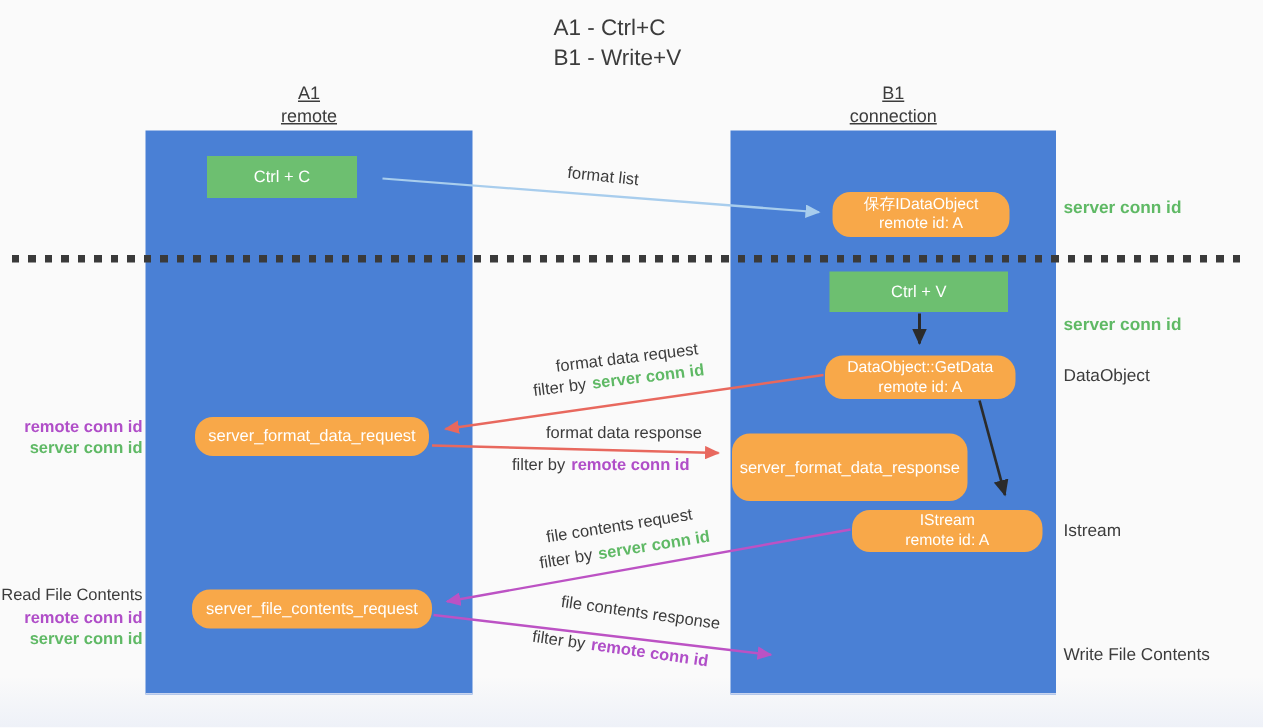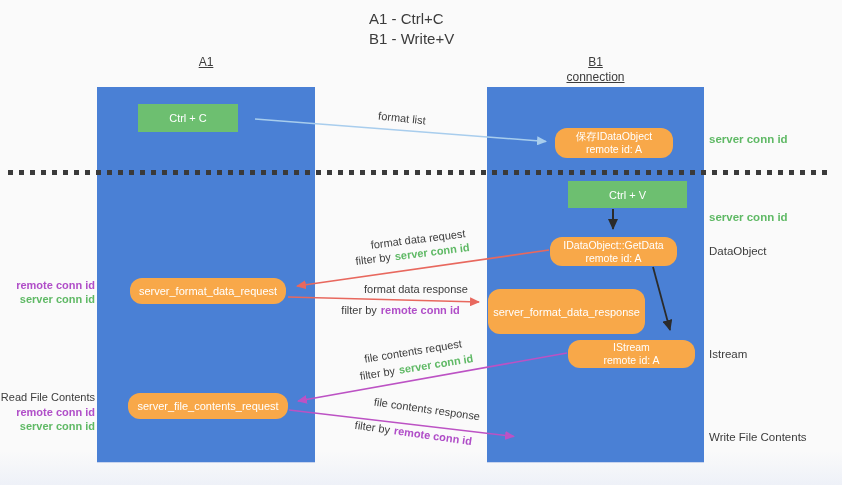--- a/index.html
+++ b/index.html
@@ -39,21 +39,21 @@
   .node {
     z-index: 4; display: flex; flex-direction: column;
     align-items: center; justify-content: center;
     color: #ffffff; text-align: center;
   }
   .node.green  { background: #6dbf70; font-size: 11px; }
   .node.orange { background: #f8a849; font-size: 11px; border-radius: 12px; }
   .node .l2line { font-size: 10.5px; line-height: 13px; }
   .n-ctrl-c   { left:138px; top:104px; width:100px; height:28px; }
   .n-save     { left:555px; top:128px; width:118px; height:30px; }
-  .n-ctrl-v   { left:568px; top:181px; width:119px; height:27px; }
+  .n-ctrl-v   { left:553px; top:181px; width:119px; height:27px; }
   .n-getdata  { left:550px; top:237px; width:127px; height:29px; }
   .n-freq     { left:130px; top:278px; width:156px; height:26px;justify-content:center; }
   .n-fresp    { left:488px; top:289px; width:157px; height:45px; }
   .n-istream  { left:568px; top:340px; width:127px; height:28px; }
   .n-fcreq    { left:128px; top:393px; width:160px; height:26px; }
   .n-fcresp   { left:524px; top:427px; width:161px; height:26px; }
   .arrow-label {
     z-index: 5; font-size: 11px; color: #3c3c3c;
     text-align: center; white-space: nowrap;
   }
@@ -91,20 +91,21 @@
 
 <div id="stage">
 
   <div class="abs title">
     <div>A1 - Ctrl+C</div>
     <div>B1 - Write+V</div>
   </div>
 
   <div class="abs col-header a">
     <div>A1</div>
+    <div>remote</div>
   </div>
   <div class="abs col-header b">
     <div>B1</div>
     <div>connection</div>
   </div>
 
   <div class="abs lifeline a"></div>
   <div class="abs lifeline b"></div>
 
   <div class="abs divider"></div>
@@ -137,21 +138,21 @@
     <span>Ctrl + C</span>
   </div>
   <div class="abs node orange n-save">
     <span class="l2line">保存IDataObject</span>
     <span class="l2line">remote id: A</span>
   </div>
   <div class="abs node green n-ctrl-v">
     <span>Ctrl + V</span>
   </div>
   <div class="abs node orange n-getdata">
-    <span class="l2line">IDataObject::GetData</span>
+    <span class="l2line">DataObject::GetData</span>
     <span class="l2line">remote id: A</span>
   </div>
   <div class="abs node orange n-freq">
     <span>server_format_data_request</span>
   </div>
   <div class="abs node orange n-fresp">
     <span>server_format_data_response</span>
   </div>
   <div class="abs node orange n-istream">
     <span class="l2line">IStream</span>

